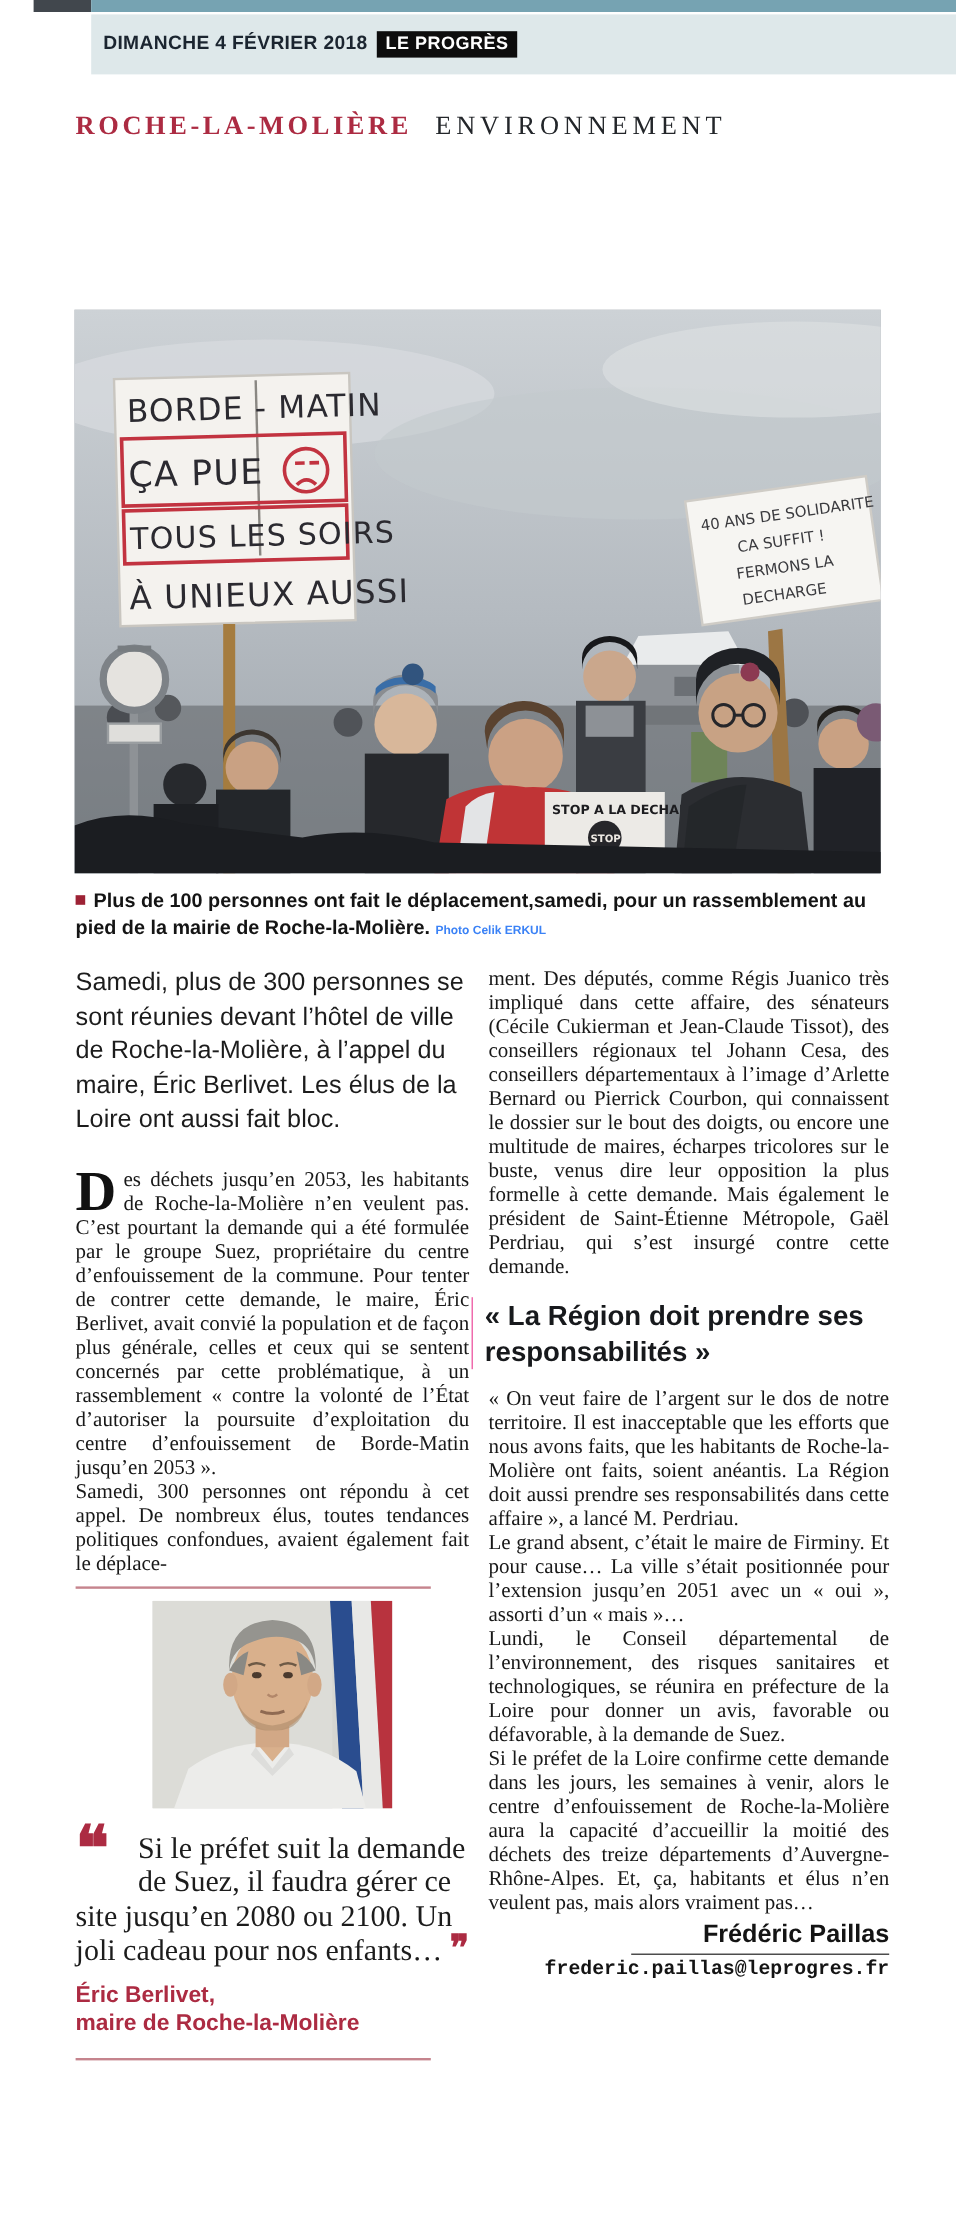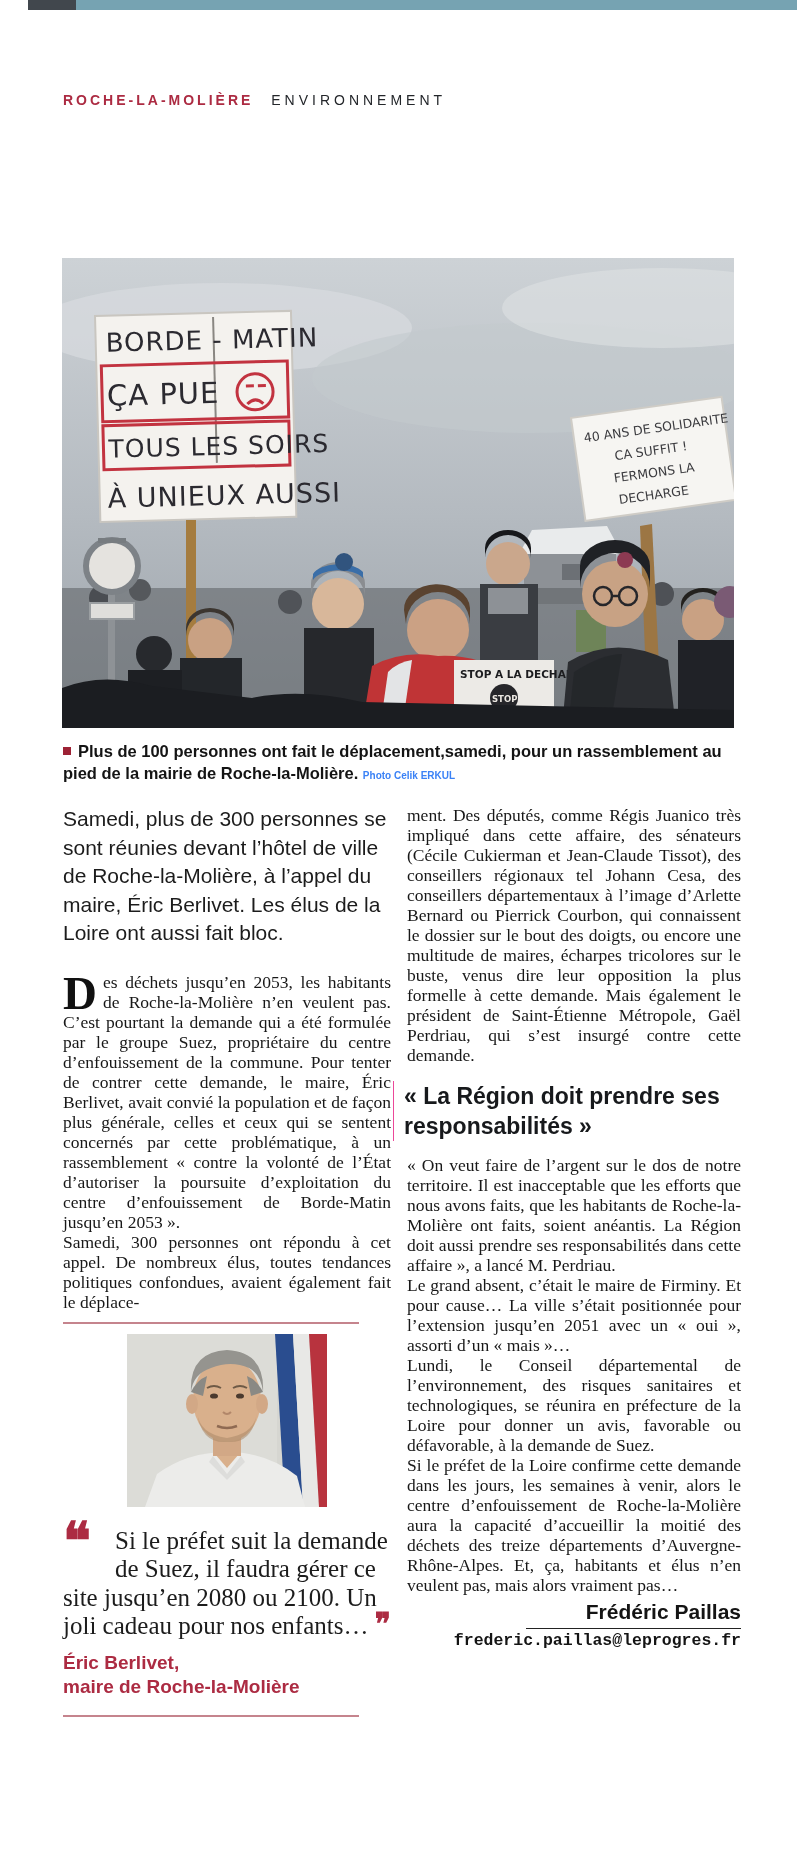--- a/index.html
+++ b/index.html
@@ -9,21 +9,21 @@
   
   .top-darkbox{position:absolute;left:28px;top:0;width:48px;height:10px;background:#41474d;}
   .top-tealbar{position:absolute;left:76px;top:0;width:721px;height:10px;background:#76a3b2;}
   .dateband{position:absolute;left:76px;top:12px;width:721px;height:50px;background:#dee8ea;
             display:flex;align-items:center;}
   .dateband .date{font-weight:bold;font-size:16px;letter-spacing:.3px;color:#1b2530;margin-left:10px;}
   .brand-chip{display:inline-block;background:#0d0d0d;color:#fff;font-weight:bold;font-size:15px;
               padding:2px 7px 3px;margin-left:8px;letter-spacing:.4px;}
 
   
-  .kicker{position:absolute;left:63px;top:92px;font-size:14px;white-space:nowrap;}
+  .kicker{position:absolute;left:63px;top:92px;font-size:22px;white-space:nowrap;font-family:Liberation Serif, serif;}
   .kicker .loc{color:#ac2b42;font-weight:bold;letter-spacing:3px;}
   .kicker .sec{color:#23262a;font-weight:400;letter-spacing:4px;margin-left:14px;}
   .headline{position:absolute;left:60px;top:126px;width:700px;margin:0;
             font-size:41px;line-height:46px;font-weight:800;color:#121212;letter-spacing:-.5px;}
 
   
   .mainphoto{position:absolute;left:62px;top:258px;width:672px;height:470px;margin:0;
              background:#b9bec3;overflow:hidden;}
   .mainphoto svg{display:block;}
 
@@ -72,20 +72,24 @@
           padding-bottom:3px;}
   .footer .ref{font-size:12.5px;color:#8b9094;letter-spacing:.5px;}
 </style>
 </head>
 <body>
 
 <div class="page">
 
   <div class="top-darkbox"></div>
   <div class="top-tealbar"></div>
+  <div class="dateband">
+    <span class="date">DIMANCHE 4 FÉVRIER 2018</span>
+    <span class="brand-chip">LE PROGRÈS</span>
+  </div>
 
   <div class="kicker">
     <span class="loc">ROCHE-LA-MOLIÈRE</span>
     <span class="sec">ENVIRONNEMENT</span>
   </div>
 
 
   <figure class="mainphoto">
     <svg width="672" height="470" viewBox="0 0 672 470" xmlns="http://www.w3.org/2000/svg">
       <defs>

